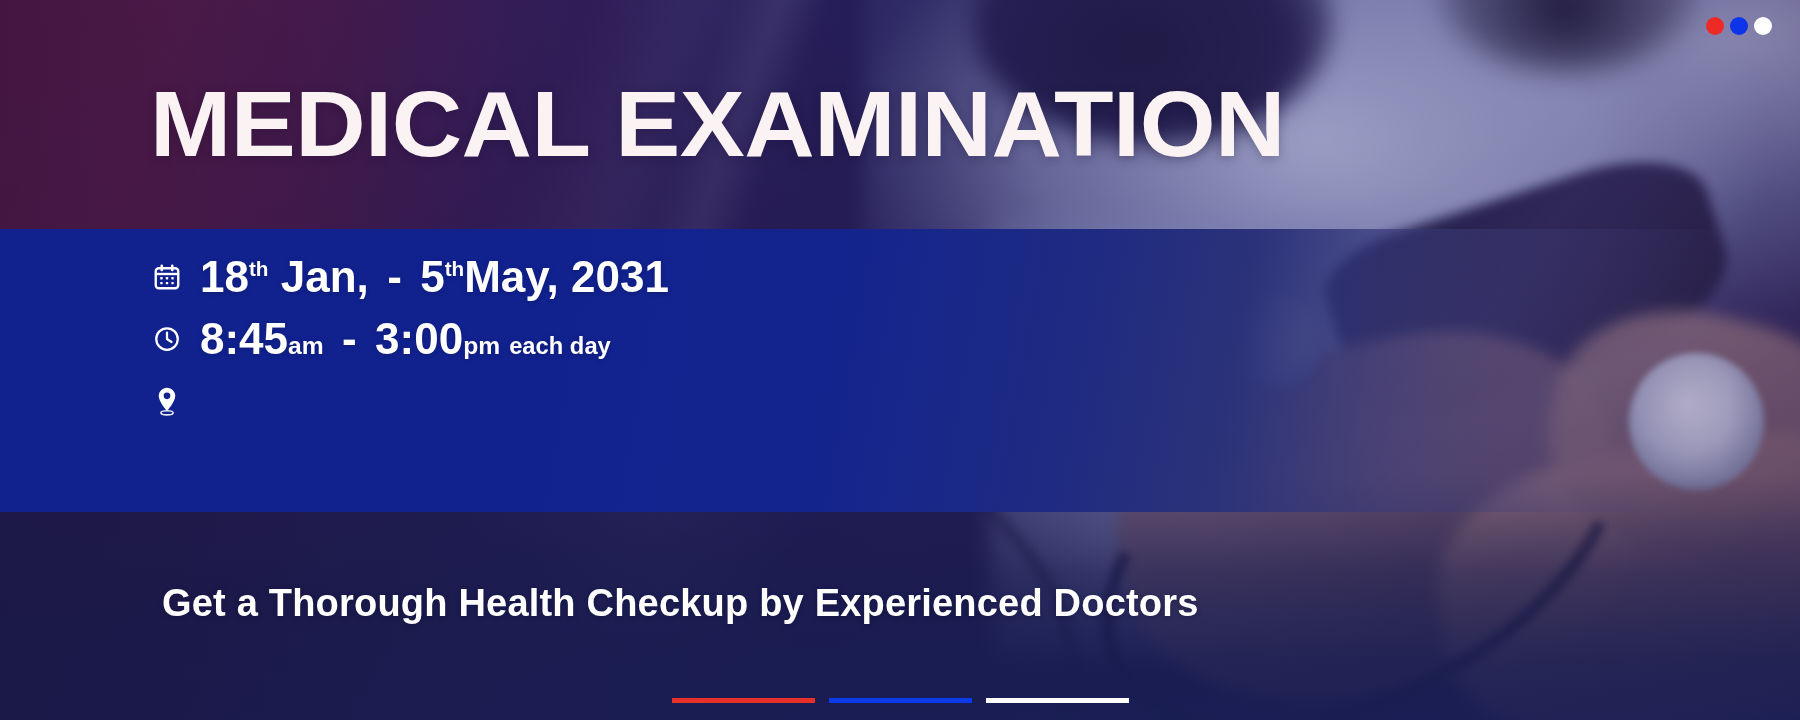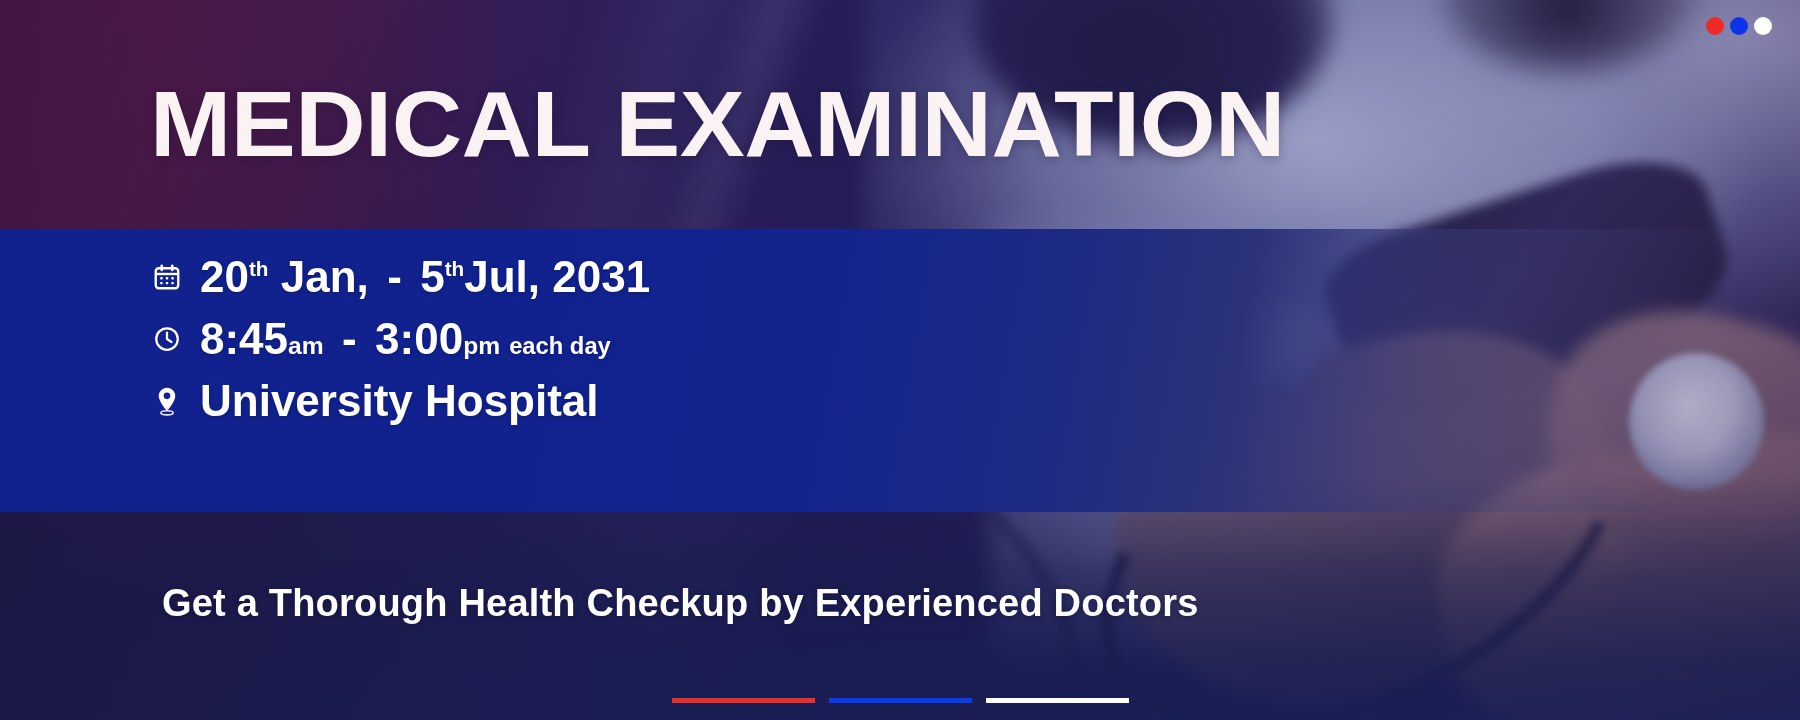--- a/index.html
+++ b/index.html
@@ -415,24 +415,24 @@
               <rect x="6.6" y="12" width="1.9" height="1.9" rx="0.35"></rect>
               <rect x="11.05" y="12" width="1.9" height="1.9" rx="0.35"></rect>
               <rect x="15.5" y="12" width="1.9" height="1.9" rx="0.35"></rect>
               <rect x="6.6" y="15.9" width="1.9" height="1.9" rx="0.35"></rect>
               <rect x="11.05" y="15.9" width="1.9" height="1.9" rx="0.35"></rect>
               <rect x="15.5" y="15.9" width="1.9" height="1.9" rx="0.35"></rect>
             </g>
           </svg>
         </span>
         <span class="detail-text">
-          <span>20</span><sup>th</sup>
+          <span>18</span><sup>th</sup>
           <span>Jan,</span>
           <span class="sep">-</span>
-          <span>5</span><sup>th</sup><span>Jul,</span>
+          <span>5</span><sup>th</sup><span>May,</span>
           <span>2031</span>
         </span>
       </div>
 
       <div class="detail-row">
         <span class="detail-icon">
           <svg width="30" height="30" viewBox="0 0 24 24" fill="none">
             <circle cx="12" cy="12" r="8.6" stroke="#ffffff" stroke-width="1.8"></circle>
             <path d="M12 6.8V12l3.6 2.4" stroke="#ffffff" stroke-width="1.8" stroke-linecap="round" stroke-linejoin="round"></path>
           </svg>
@@ -445,21 +445,20 @@
       </div>
 
       <div class="detail-row">
         <span class="detail-icon">
           <svg width="30" height="32" viewBox="0 0 24 26" fill="none">
             <path d="M12 2.2c-3.7 0-6.7 3-6.7 6.7 0 4.9 6.7 12.1 6.7 12.1s6.7-7.2 6.7-12.1c0-3.7-3-6.7-6.7-6.7z" fill="#ffffff"></path>
             <circle cx="12" cy="8.8" r="2.7" fill="#11228f"></circle>
             <ellipse cx="12" cy="22.6" rx="5" ry="1.7" stroke="#ffffff" stroke-width="1.3" fill="none" opacity="0.9"></ellipse>
           </svg>
         </span>
-        <span class="detail-text">University Hospital</span>
       </div>
 
     </div>
 
     <p class="subtitle">Get a Thorough Health Checkup by Experienced Doctors</p>
 
     <div class="dots">
       <span class="dot" style="background: rgb(238, 42, 38);"></span>
       <span class="dot" style="background: rgb(13, 52, 232);"></span>
       <span class="dot" style="background: rgb(255, 255, 255);"></span>

